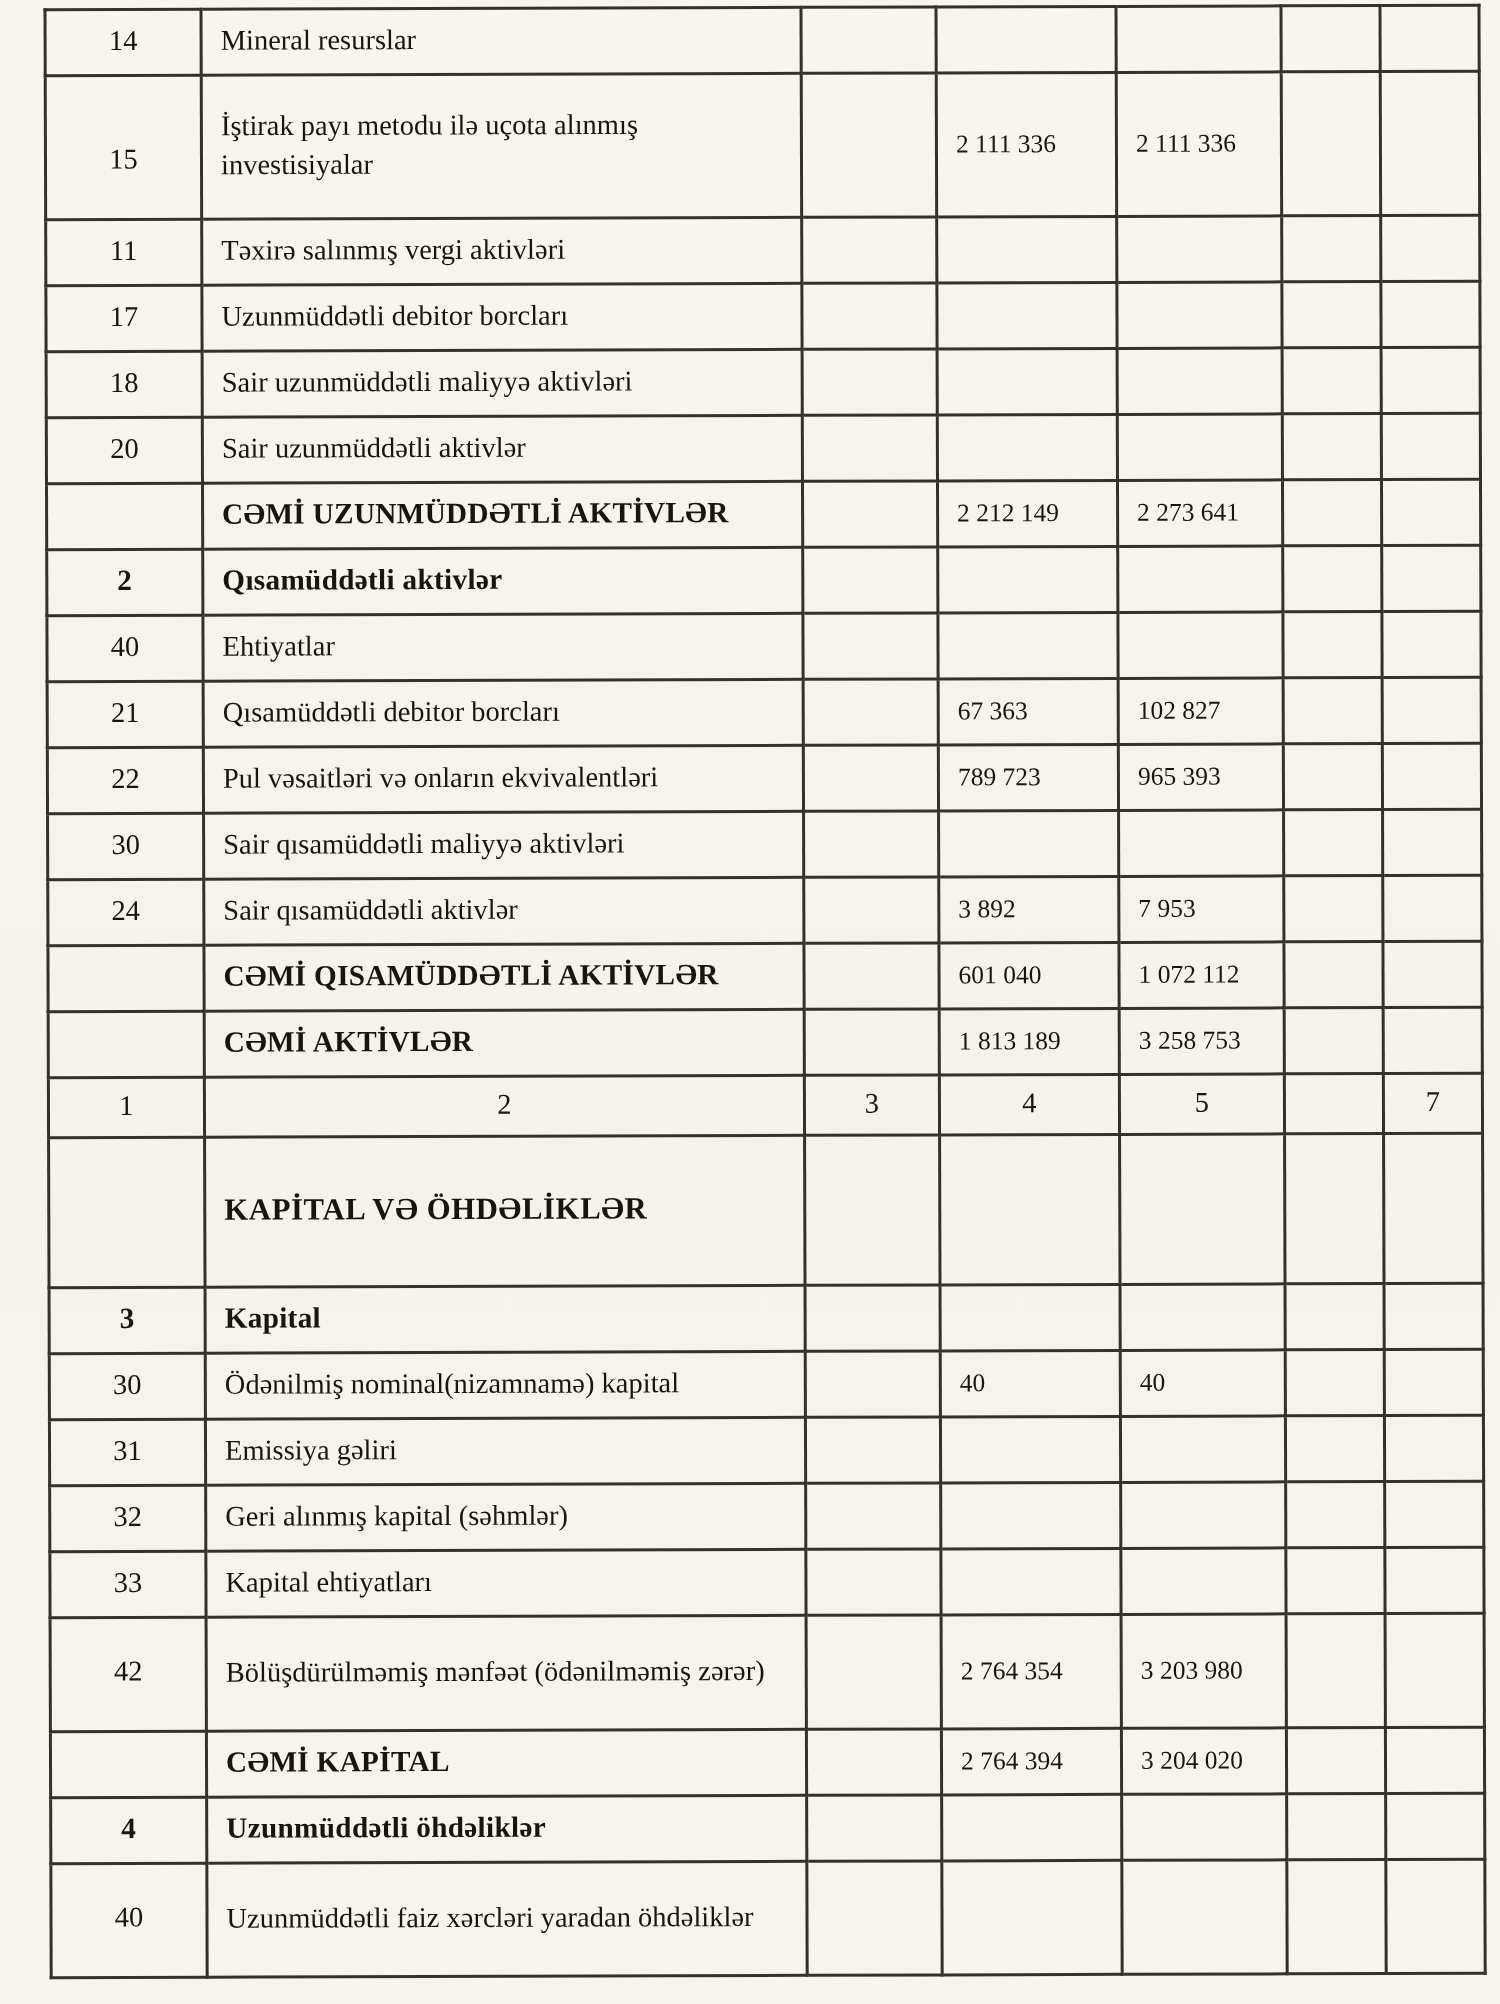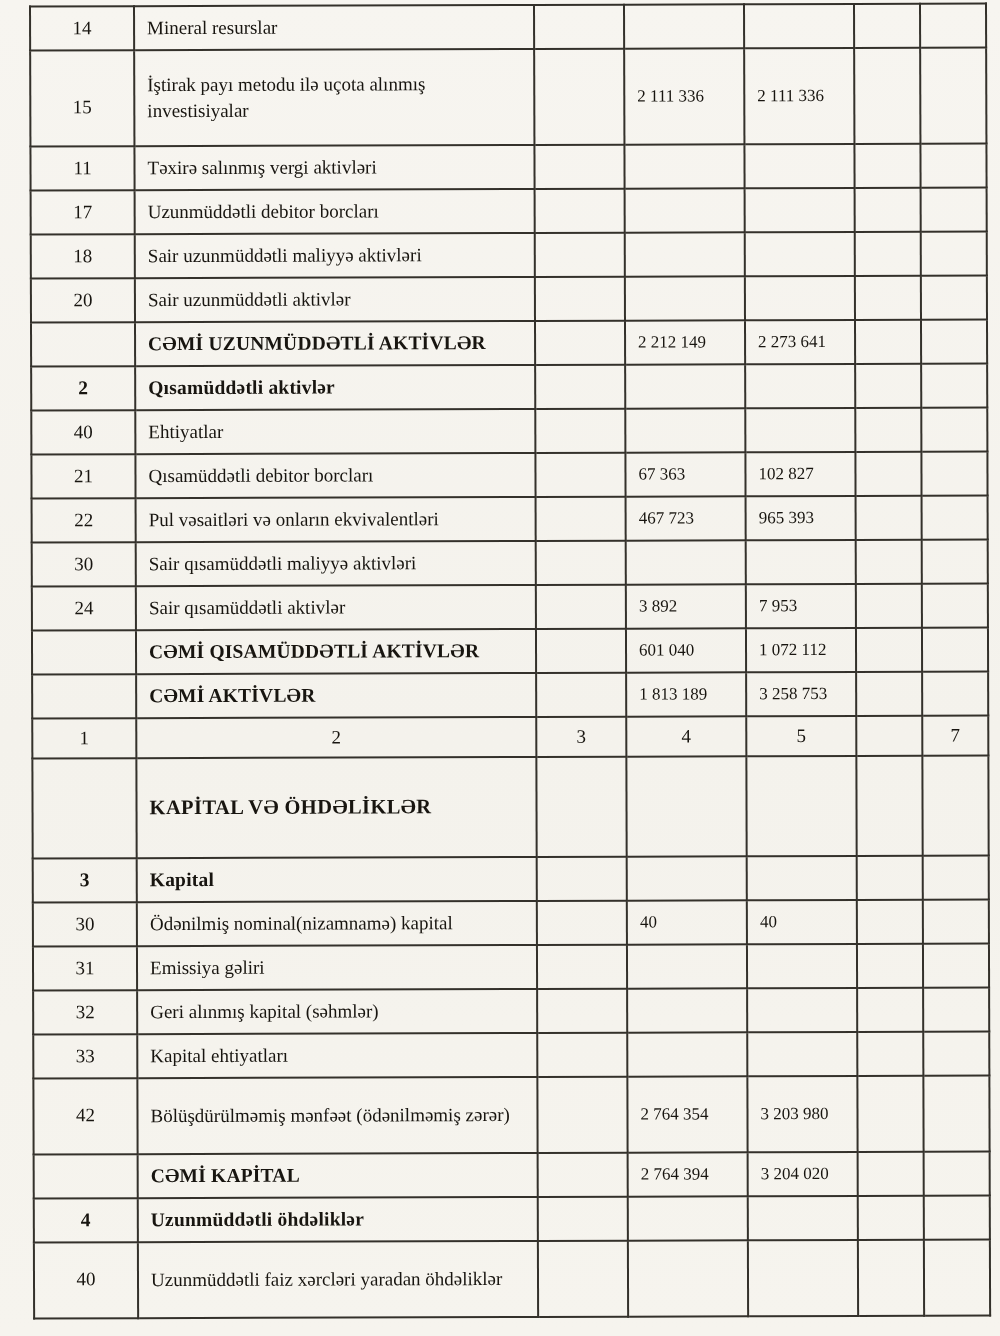--- a/index.html
+++ b/index.html
@@ -165,21 +165,21 @@
           <td class="blank"></td>
           <td class="val">67 363</td>
           <td class="val">102 827</td>
           <td class="blank"></td>
           <td class="blank"></td>
         </tr>
         <tr style="height: 44px;">
           <td class="num">22</td>
           <td class="label">Pul vəsaitləri və onların ekvivalentləri</td>
           <td class="blank"></td>
-          <td class="val">467 723</td>
+          <td class="val">789 723</td>
           <td class="val">965 393</td>
           <td class="blank"></td>
           <td class="blank"></td>
         </tr>
         <tr style="height: 44px;">
           <td class="num">30</td>
           <td class="label">Sair qısamüddətli maliyyə aktivləri</td>
           <td class="blank"></td>
           <td class="val"></td>
           <td class="val"></td>

